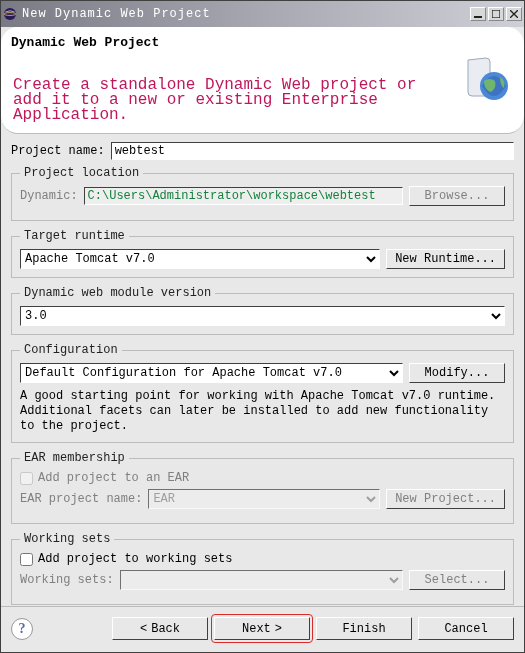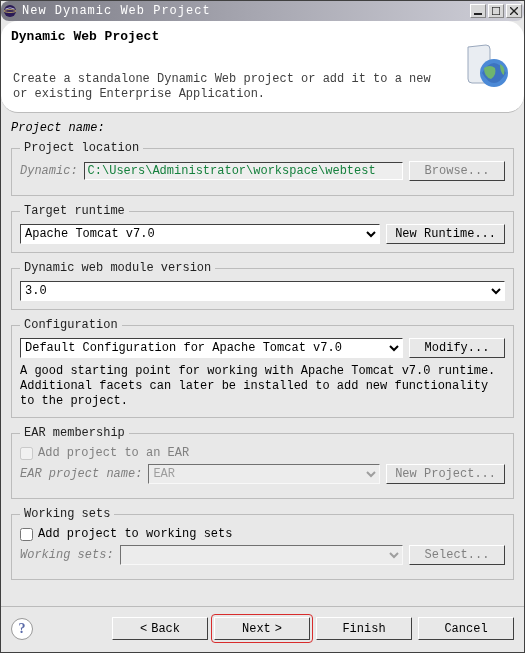--- a/index.html
+++ b/index.html
@@ -12,27 +12,26 @@
     overflow: hidden;
   }
   .window {
     width: 525px; height: 653px;
     border: 1px solid #404040;
     background: #e8e8e8;
     display: flex;
     flex-direction: column;
   }
   .titlebar {
-    height: 20px;
+    height: 26px;
     background: linear-gradient(90deg, #7a7a84 0%, #a6a6b0 48%, #cfcfd8 100%);
     display: flex;
     align-items: center;
     padding: 0 2px;
     color: #fff;
-    border-radius: 8px;
   }
   .titlebar .ticon {
     width: 14px; height: 14px; border-radius: 7px;
     display: flex; align-items: center; justify-content: center;
     margin-right: 5px;
   }
   .titlebar .ticon svg { display:block; }
   .titlebar .title-text { flex:1; font-size: 12px; letter-spacing: 1px; }
   .titlebar .winbtns { display:flex; gap:0; }
   .titlebar .winbtn {
@@ -49,30 +48,30 @@
   .banner {
     background: #fff;
     border-bottom: 1px solid #bcbcbc;
     padding: 8px 10px 10px 10px;
     display: flex;
     align-items: center;
     border-radius: 17px;
   }
   .banner .bcol { flex:1; }
   .banner .btitle { font-weight: bold; font-size: 13px; margin-bottom: 4px; }
-  .banner .bdesc { font-size: 12px; line-height: 15px; color: #404040; padding-left: 2px; white-space: normal; max-width: 420px; margin-top: 28px; }
+  .banner .bdesc { font-size: 16px; line-height: 15px; color: #be185d; padding-left: 2px; white-space: normal; max-width: 420px; margin-top: 28px; }
   .banner .bicon { width: 54px; height: 54px; display:flex; align-items:center; justify-content:center; }
 
   .content {
     flex:1;
     padding: 8px 10px 8px 10px;
     overflow: hidden;
   }
   .row { display:flex; align-items:center; margin-bottom: 6px; }
-  .row .lbl { white-space: nowrap; margin-right: 6px; font-style: italic; }
+  .row .lbl { white-space: nowrap; margin-right: 6px; }
   input.text {
     flex:1;
     height: 18px;
     border: 1px solid #808080;
     border-top-color:#404040; border-left-color:#404040;
     border-right-color:#fff; border-bottom-color:#fff;
     background: #fff;
     font-family: inherit;
     font-size: 12px;
     padding: 0 3px;
@@ -207,20 +206,21 @@
         <path d="M24 29 Q30 25 35 29 Q37 36 31 40 Q24 38 24 29" fill="#6fb56e"></path>
         <path d="M40 25 Q46 28 44 36 Q40 34 40 25" fill="#6fb56e"></path>
       </svg>
     </div>
   </div>
 
   <div class="content">
 
     <div class="row">
       <span class="lbl">Project name:</span>
+      <input class="text" type="text" value="webtest" style="">
     </div>
 
     <fieldset class="group">
       <legend>Project location</legend>
       <div class="row">
         <span class="lbl disabled-text">Dynamic:</span>
         <input class="text" type="text" disabled="" value="C:\Users\Administrator\workspace\webtest" style="">
         <button class="winbtn2" disabled="">Browse...</button>
       </div>
     </fieldset>

